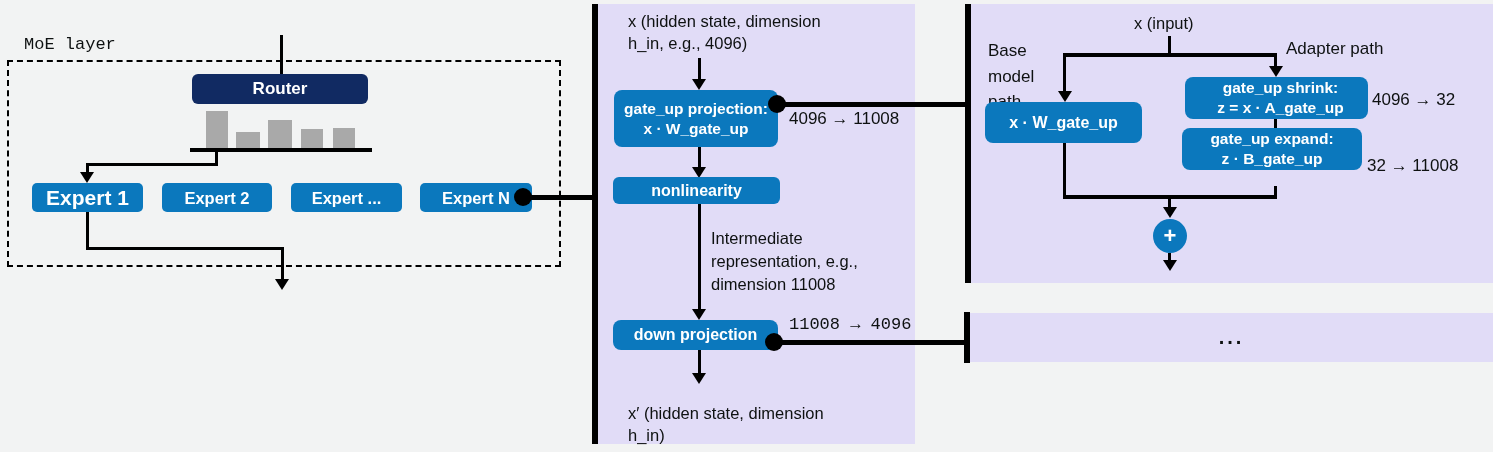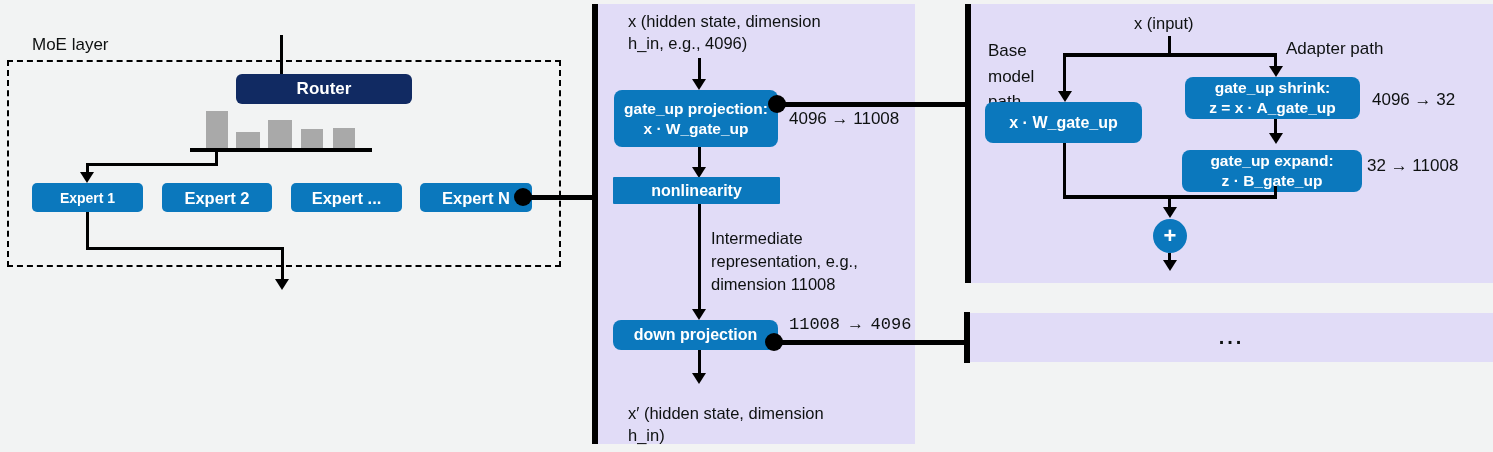--- a/index.html
+++ b/index.html
@@ -27,39 +27,39 @@
   .dashedbox{position:absolute;border:2.5px dashed var(--line,#000);}
   .plus-circle{
     position:absolute;width:34px;height:34px;border-radius:50%;
     background:var(--blue,#0b78bd);color:#fff;display:flex;align-items:center;justify-content:center;
     font-size:22px;font-weight:600;
   }
 </style>
 </head>
 <body>
 
-<div class="txt" style="left:32px;top:34px;font-size:17px;">MoE layer</div>
+<div class="txt" style="left:24px;top:34px;font-size:17px;font-family:Liberation Mono, monospace;">MoE layer</div>
 <div class="dashedbox" style="left:7px;top:60px;width:550px;height:203px;"></div>
 
 <div class="vline" style="left:280px;top:35px;height:40px;"></div>
-<div class="box navy" style="left:192px;top:74px;width:176px;height:30px;font-size:17px;font-weight:700;margin-left:44px;">Router</div>
+<div class="box navy" style="left:192px;top:74px;width:176px;height:30px;font-size:17px;font-weight:700;">Router</div>
 
 <div class="bar" style="left: 206px; width: 22px; height: 37px; top: 111px;"></div>
 <div class="bar" style="left: 236px; width: 24px; height: 16px; top: 132px;"></div>
 <div class="bar" style="left: 268px; width: 24px; height: 28px; top: 120px;"></div>
 <div class="bar" style="left: 301px; width: 22px; height: 19px; top: 129px;"></div>
 <div class="bar" style="left: 333px; width: 22px; height: 20px; top: 128px;"></div>
 <div class="hline" style="left:190px;top:148px;width:182px;height:4px;"></div>
 
 <div class="vline" style="left:215px;top:150px;height:16px;"></div>
 <div class="hline" style="left:86px;top:163px;width:132px;"></div>
 <div class="vline" style="left:86px;top:163px;height:11px;"></div>
 <div class="arrow-down" style="left:80px;top:172px;"></div>
 
-<div class="box" style="left:32px;top:183px;width:111px;height:29px;font-size:14px;border-radius:5px;">Expert 1</div>
+<div class="box" style="left:32px;top:183px;width:111px;height:29px;font-size:21px;border-radius:5px;">Expert 1</div>
 <div class="box" style="left:162px;top:183px;width:110px;height:29px;font-size:16.5px;border-radius:5px;text-align:center;">Expert 2</div>
 <div class="box" style="left:291px;top:183px;width:111px;height:29px;font-size:16.5px;border-radius:5px;">Expert ...</div>
 <div class="box" style="left:420px;top:183px;width:112px;height:29px;font-size:16.5px;border-radius:5px;">Expert N</div>
 
 <div class="vline" style="left:86px;top:212px;height:38px;"></div>
 <div class="hline" style="left:86px;top:247px;width:198px;"></div>
 <div class="vline" style="left:281px;top:247px;height:33px;"></div>
 <div class="arrow-down" style="left:275px;top:279px;"></div>
 
 <div class="dot" style="left:514px;top:188px;"></div>
@@ -76,21 +76,21 @@
 
 <div class="box" style="left:614px;top:90px;width:164px;height:57px;font-size:15.5px;">gate_up projection:
 x · W_gate_up</div>
 <div class="dot" style="left:768px;top:95px;"></div>
 <div class="thickline" style="left:777px;top:102px;width:191px;"></div>
 <div class="dims" style="left:789px;top:109px;">4096 → 11008</div>
 
 <div class="vline" style="left:698px;top:147px;height:22px;"></div>
 <div class="arrow-down" style="left:692px;top:167px;"></div>
 
-<div class="box" style="left:613px;top:177px;width:167px;height:27px;font-size:16px;border-radius:1px;">nonlinearity</div>
+<div class="box" style="left:613px;top:177px;width:167px;height:27px;font-size:16px;border-radius:6px;">nonlinearity</div>
 
 <div class="vline" style="left:698px;top:204px;height:106px;"></div>
 <div class="arrow-down" style="left:692px;top:309px;"></div>
 <div class="txt" style="left:711px;top:227px;line-height:23px;">Intermediate
 representation, e.g.,
 dimension 11008</div>
 
 <div class="box" style="left:613px;top:320px;width:165px;height:30px;font-size:16px;">down projection</div>
 <div class="dims" style="left:789px;top:315px;font-family:Liberation Mono, monospace;">11008 → 4096</div>
 <div class="dot" style="left:765px;top:333px;"></div>
@@ -113,28 +113,28 @@
 
 <div class="vline" style="left:1168px;top:36px;height:20px;"></div>
 <div class="hline" style="left:1063px;top:53px;width:214px;height:4px;"></div>
 <div class="vline" style="left:1063px;top:53px;height:39px;"></div>
 <div class="arrow-down" style="left:1058px;top:91px;"></div>
 <div class="vline" style="left:1274px;top:53px;height:15px;"></div>
 <div class="arrow-down" style="left:1269px;top:66px;"></div>
 
 <div class="box" style="left:985px;top:102px;width:157px;height:41px;font-size:16px;">x · W_gate_up</div>
 
-<div class="box" style="left:1185px;top:77px;width:175px;height:42px;font-size:15.5px;">gate_up shrink:
+<div class="box" style="left:1185px;top:77px;width:175px;height:42px;font-size:15.5px;padding-left:8px;">gate_up shrink:
 z = x · A_gate_up</div>
 <div class="dims" style="left:1372px;top:90px;">4096 → 32</div>
 
 <div class="vline" style="left:1274px;top:119px;height:16px;"></div>
 <div class="arrow-down" style="left:1269px;top:133px;"></div>
 
-<div class="box" style="left:1182px;top:150px;width:180px;height:42px;font-size:15.5px;">gate_up expand:
+<div class="box" style="left:1182px;top:128px;width:180px;height:42px;font-size:15.5px;">gate_up expand:
 z · B_gate_up</div>
 <div class="dims" style="left:1367px;top:156px;">32 → 11008</div>
 
 <div class="vline" style="left:1063px;top:143px;height:55px;"></div>
 <div class="vline" style="left:1274px;top:186px;height:12px;"></div>
 <div class="hline" style="left:1063px;top:195px;width:214px;height:4px;"></div>
 <div class="vline" style="left:1168px;top:198px;height:10px;"></div>
 <div class="arrow-down" style="left:1163px;top:207px;"></div>
 
 <div class="plus-circle" style="left:1153px;top:219px;">+</div>

